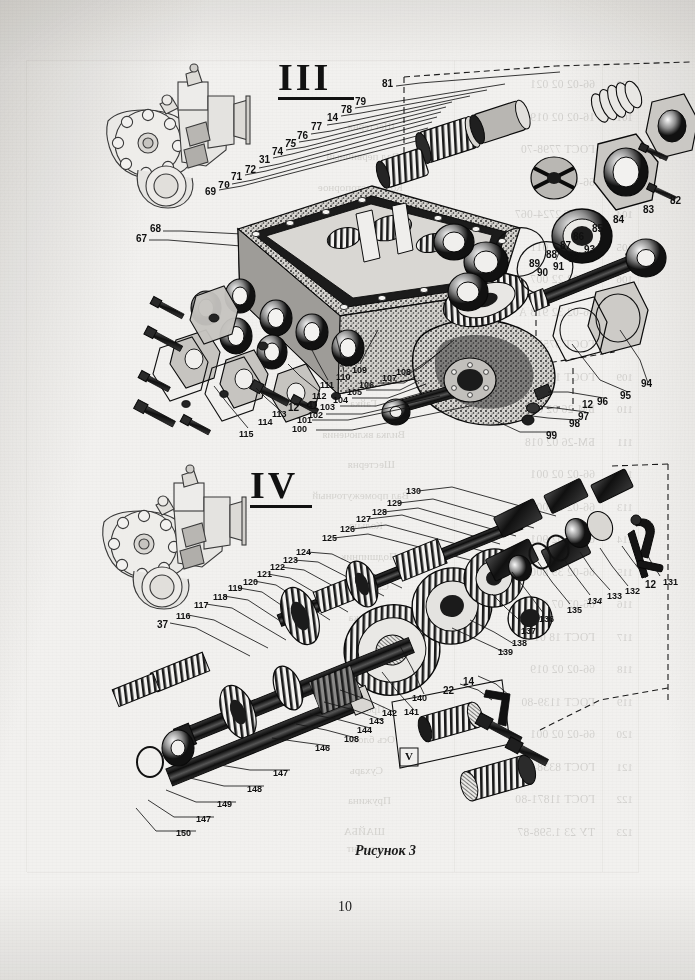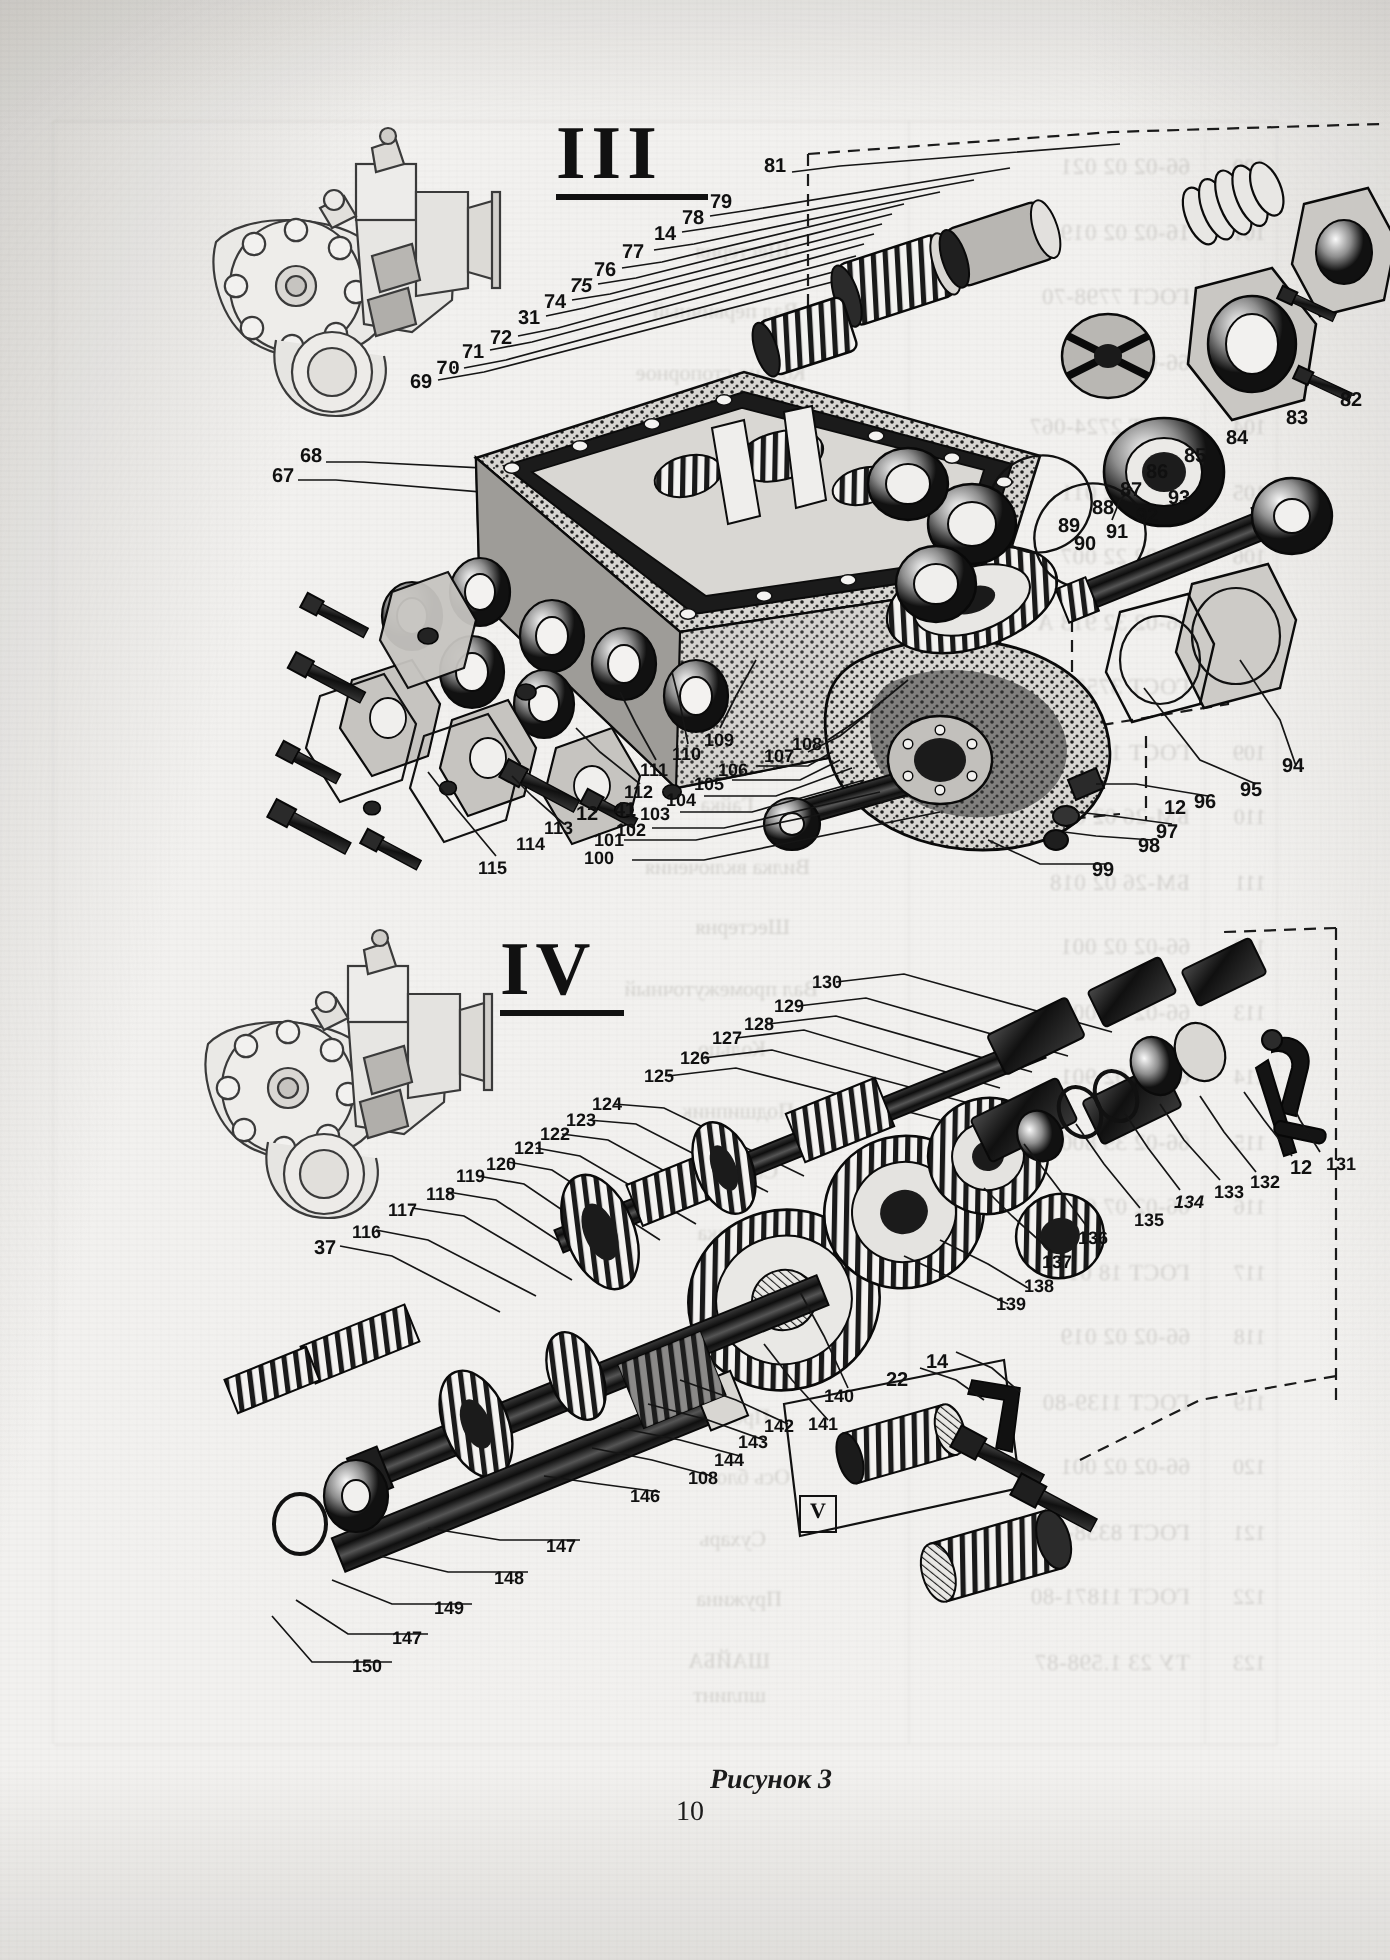--- a/index.html
+++ b/index.html
@@ -868,17 +868,17 @@
       <div class="callout sm" style="left: 315px; top: 744px;">146</div>
       <div class="callout sm" style="left: 273px; top: 769px;">147</div>
       <div class="callout sm" style="left: 247px; top: 785px;">148</div>
       <div class="callout sm" style="left: 217px; top: 800px;">149</div>
       <div class="callout sm" style="left: 196px; top: 815px;">147</div>
       <div class="callout sm" style="left: 176px; top: 829px;">150</div>
     </div>
 
   <div class="callout" style="left:405px;top:751px;font-family:'Liberation Serif',serif;font-size:11px;">V</div>
 
-  <div class="caption" style="left:355px;top:843px;margin-top:40px;">Рисунок 3</div>
+  <div class="caption" style="left:355px;top:843px;">Рисунок 3</div>
 
   <div class="folio" style="left:338px;top:899px;">10</div>
 
 </div>
 
 </body></html>

